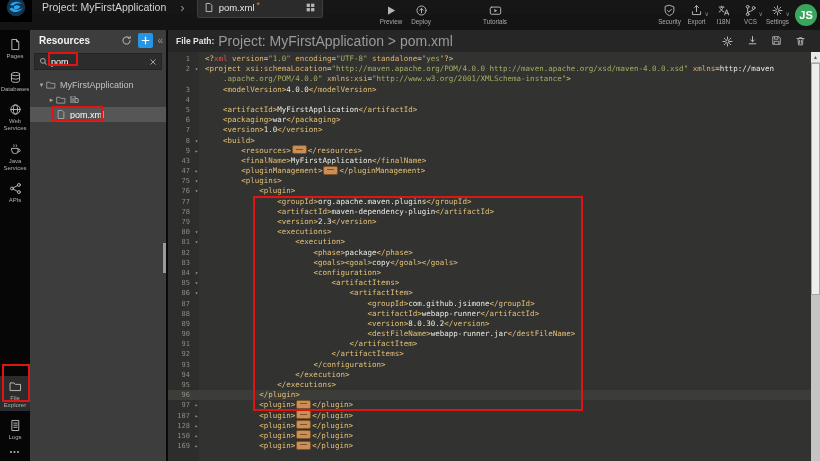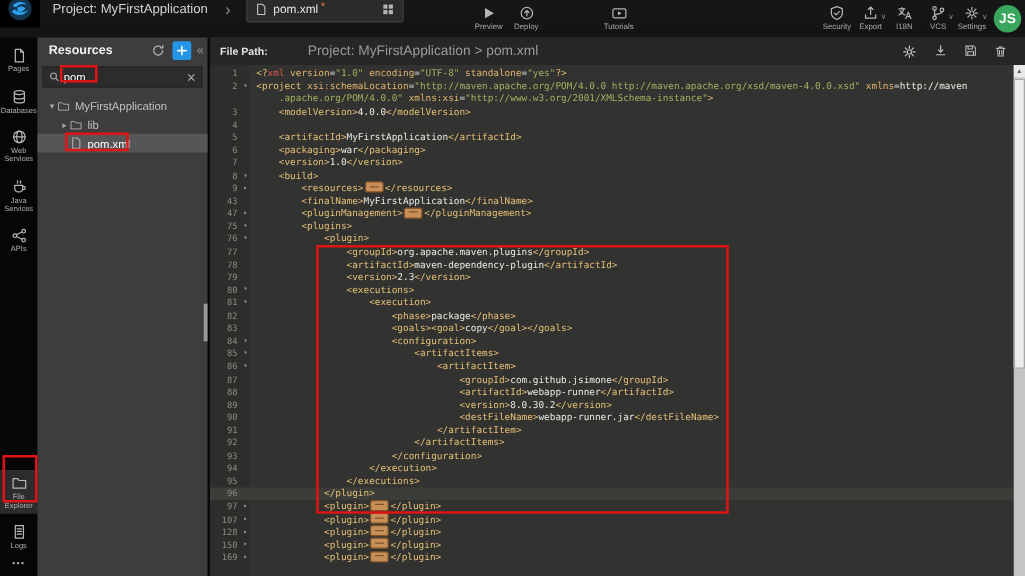--- a/index.html
+++ b/index.html
@@ -52,23 +52,23 @@
   .search-x{color:#b0b0b0;}
   .tree{margin-top:7px;}
   .tree-row{height:15px;display:flex;align-items:center;font-size:9px;color:#c2c2c2;}
   .tree-row.selected{background:#565656;color:#fff;}
   .tree-caret{width:9px;text-align:center;color:#a8a8a8;font-size:7px;flex-shrink:0;}
   .tree-ico{margin-right:4px;color:#b0b0b0;flex-shrink:0;}
   .panel-handle{position:absolute;right:0;top:213px;width:3px;height:30px;background:#9a9a9a;}
 
   
   .editor{flex:1;position:relative;background:#323230;overflow:hidden;}
-  .ed-header{height:22px;background:#262626;display:flex;align-items:center;padding:0 14px 0 8px;gap:28px;}
+  .ed-header{height:22px;background:#262626;display:flex;align-items:center;padding:0 14px 0 8px;}
   .fp-label{font-size:8.5px;color:#e2e2e2;font-weight:bold;margin-right:4px;white-space:nowrap;}
-  .fp-value{font-size:11px;color:#9a9a9a;white-space:nowrap;}
+  .fp-value{font-size:14px;color:#9a9a9a;white-space:nowrap;}
   .ed-tools{margin-left:auto;display:flex;gap:13px;color:#c0c0c0;}
 
   .code-wrap{position:absolute;top:22px;left:0;right:9px;bottom:0;overflow:hidden;
              font-family:"DejaVu Sans Mono",monospace;font-size:7.5px;line-height:10.2px;padding-top:2px;}
   .gutter-bg{position:absolute;left:0;top:0;bottom:0;width:31px;background:#2d2d2b;}
   .code-line{height:10.2px;white-space:pre;display:flex;position:relative;}
   .code-line.active{background:#3c3c38;}
   .ln{width:22px;text-align:right;padding-right:2px;color:#8c8c84;font-size:7px;flex-shrink:0;}
   .fw{width:9px;color:#8f8f8f;font-size:6px;text-align:center;flex-shrink:0;}
   .lt{padding-left:4px;color:#ebebe4;}

